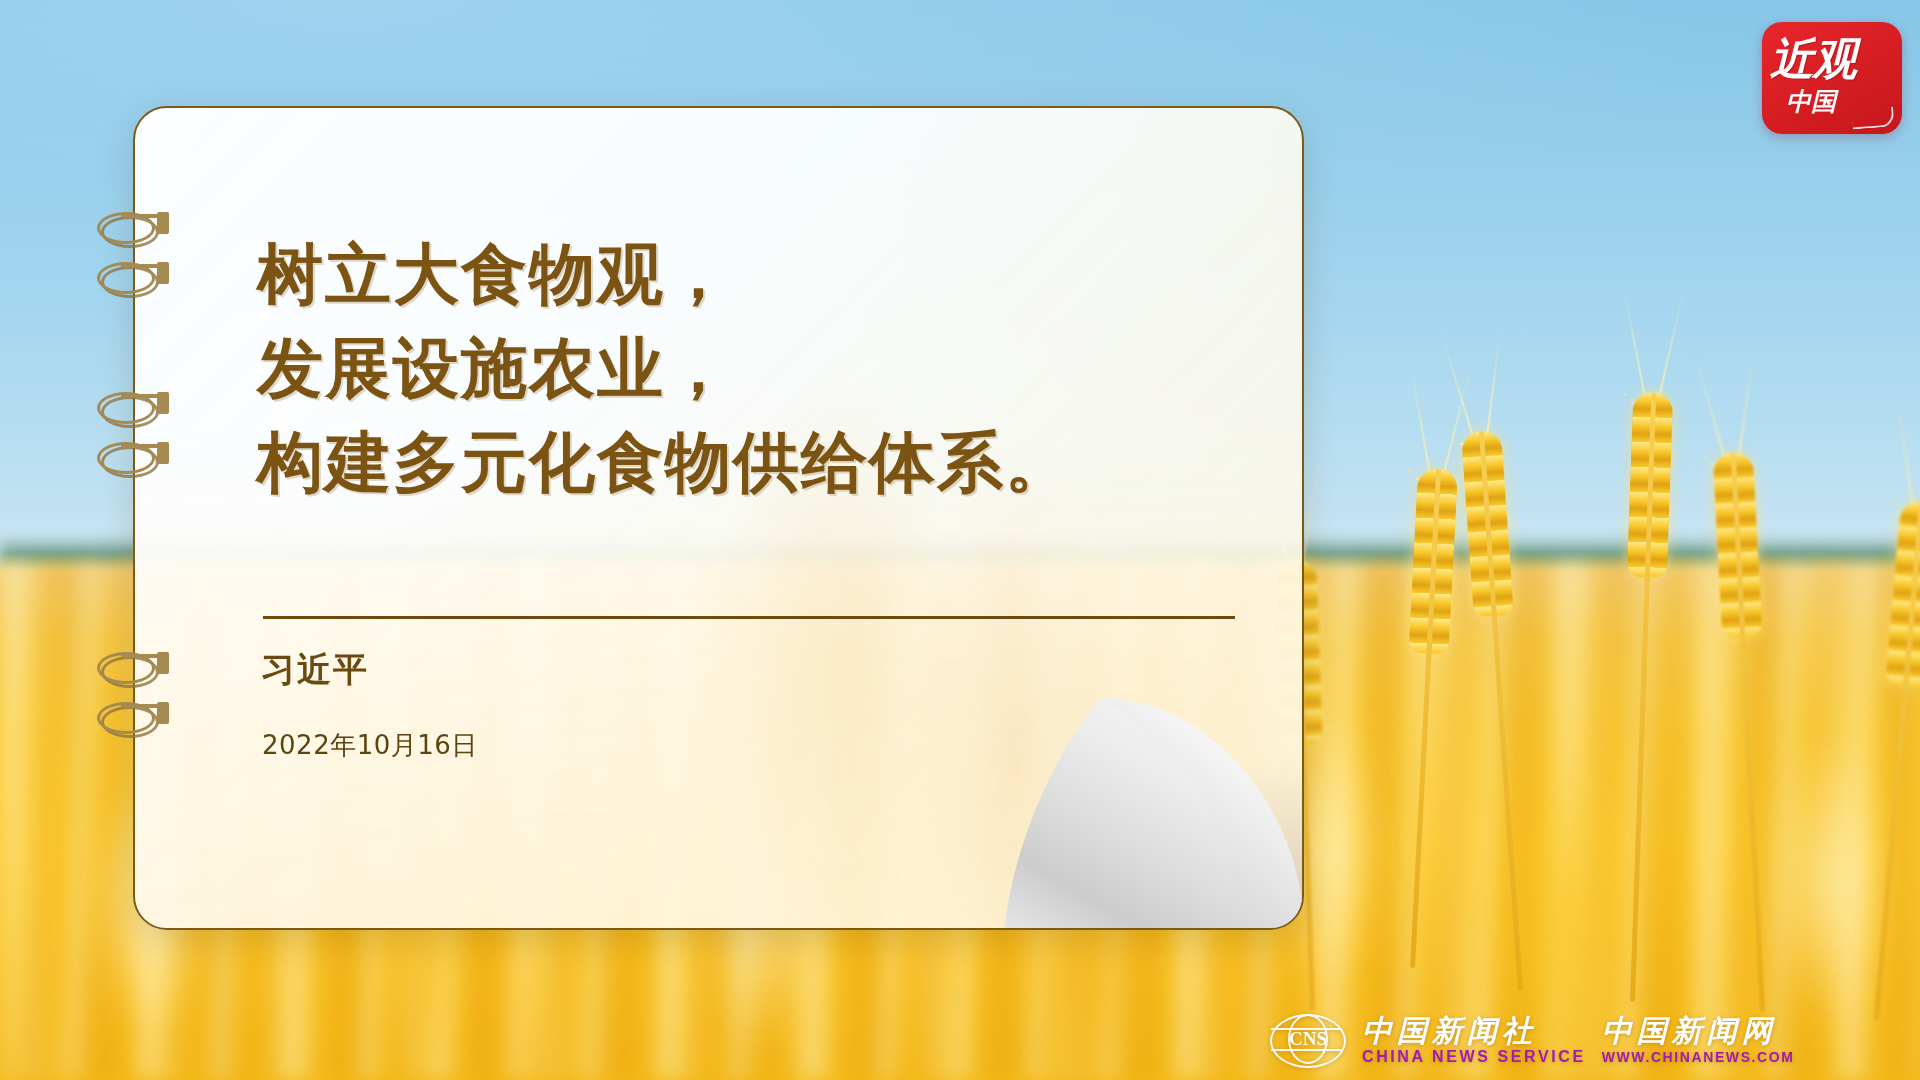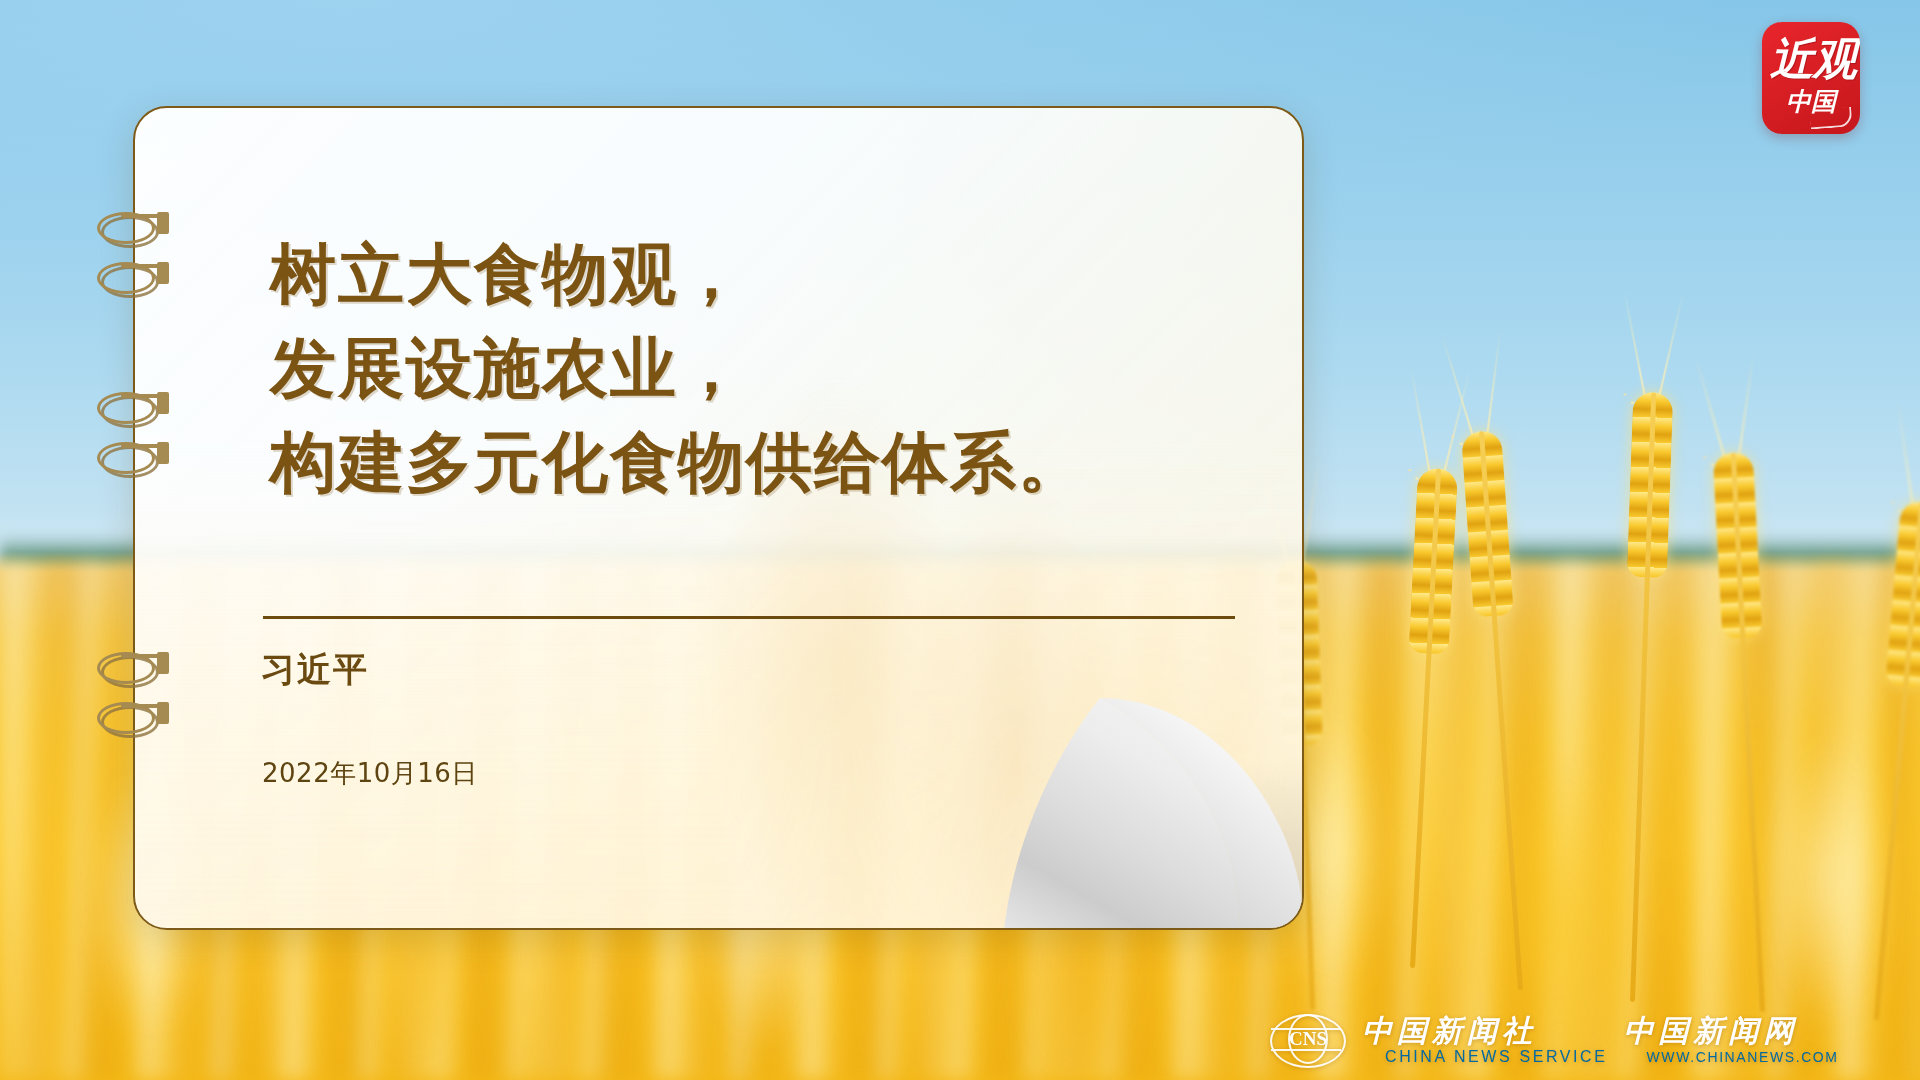--- a/index.html
+++ b/index.html
@@ -265,21 +265,21 @@
   .card-inner {
     position: absolute;
     left: 132px;
     top: 106px;
     width: 1167px;
     height: 820px;
     pointer-events: none;
   }
   .quote {
     position: absolute;
-    left: 138px;
+    left: 125px;
     top: 122px;
     width: 1010px;
   }
   .quote-line {
     display: block;
     font-family: "DejaVu Sans", "Liberation Sans", sans-serif;
     font-weight: 700;
     font-size: 66px;
     line-height: 94px;
     letter-spacing: 2px;
@@ -311,28 +311,28 @@
     position: absolute;
     left: 130px;
     font-family: "DejaVu Sans", "Liberation Sans", sans-serif;
     font-weight: 400;
     font-size: 26px;
     line-height: 38px;
     letter-spacing: .5px;
     color: #5e4410;
   }
   .occasion { top: 592px; }
-  .date     { top: 648px; }
+  .date     { top: 620px; }
 
   
   #brand {
     position: absolute;
     left: 1762px;
     top: 22px;
-    width: 98px;
+    width: 140px;
     height: 112px;
     border-radius: 20px;
     background: linear-gradient(150deg, #e8262c 0%, #d81f24 45%, #c5171c 100%);
     box-shadow: 0 4px 12px rgba(120,10,14,.25);
     overflow: hidden;
   }
   #brand .bd-main {
     position: absolute;
     left: 8px;
     top: 14px;
@@ -429,27 +429,26 @@
     font-weight: 700;
     font-style: italic;
     font-size: 30px;
     line-height: 32px;
     color: #ffffff;
     letter-spacing: 5px;
     white-space: nowrap;
   }
   #watermark .wm-en {
     font-family: "Liberation Sans", "DejaVu Sans", sans-serif;
-    font-weight: 400;
+    font-weight: 700;
     font-size: 16px;
     line-height: 20px;
-    color: #0369a1;
+    color: #a21caf;
     letter-spacing: 2.6px;
     white-space: nowrap;
-    margin-left: 23px;
   }
   #watermark .wm-block.site .wm-en { font-size: 14px; letter-spacing: 1.6px; }
 </style>
 </head>
 <body>
 
 <div id="stage">
 
   <div class="bg-sky"></div>
   <div class="bg-treeline"></div>

